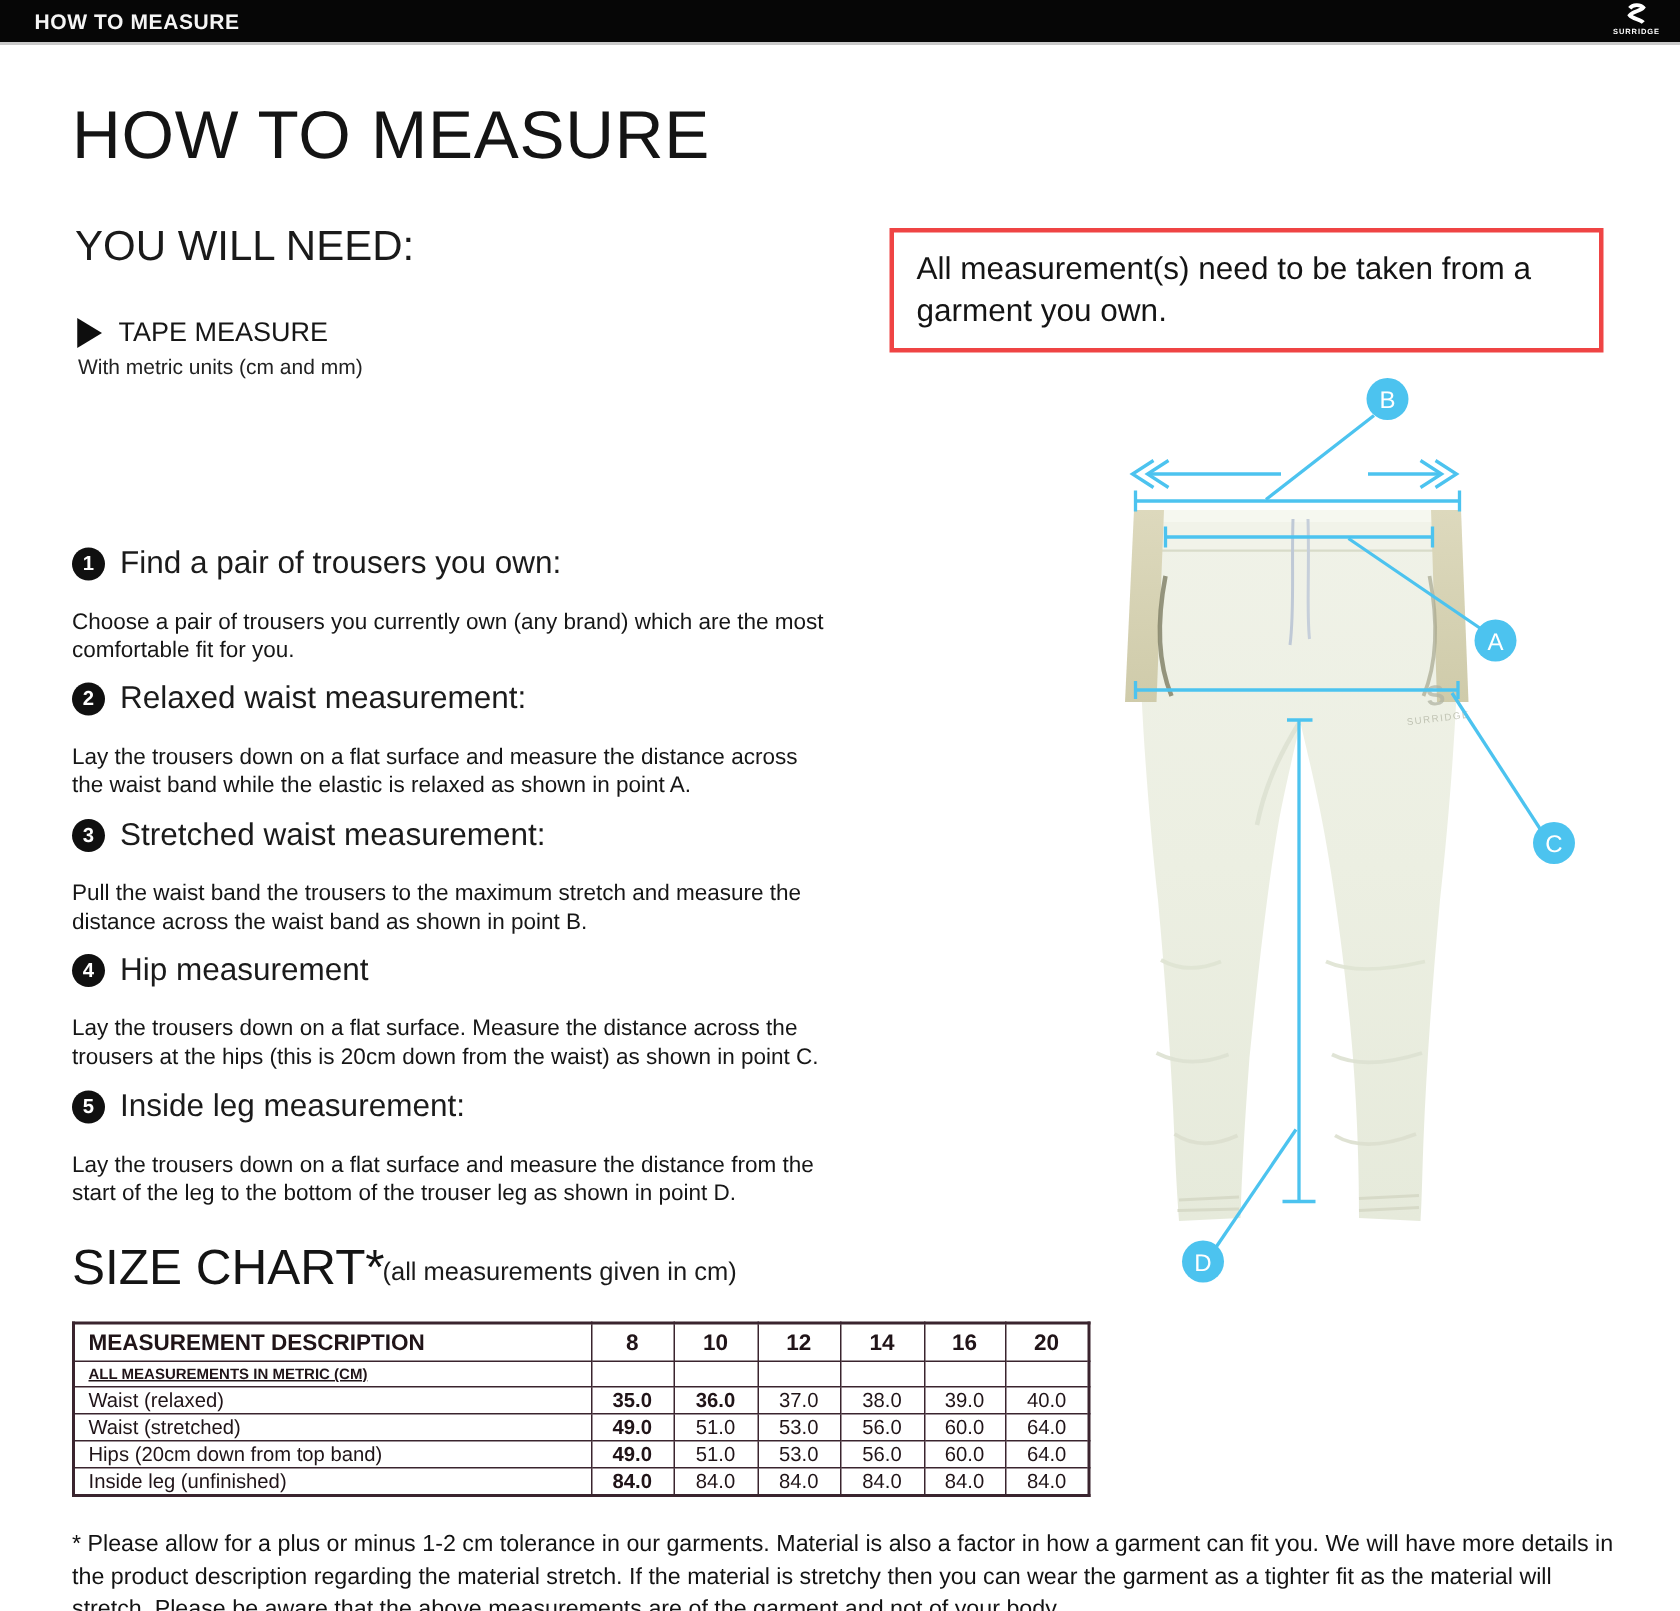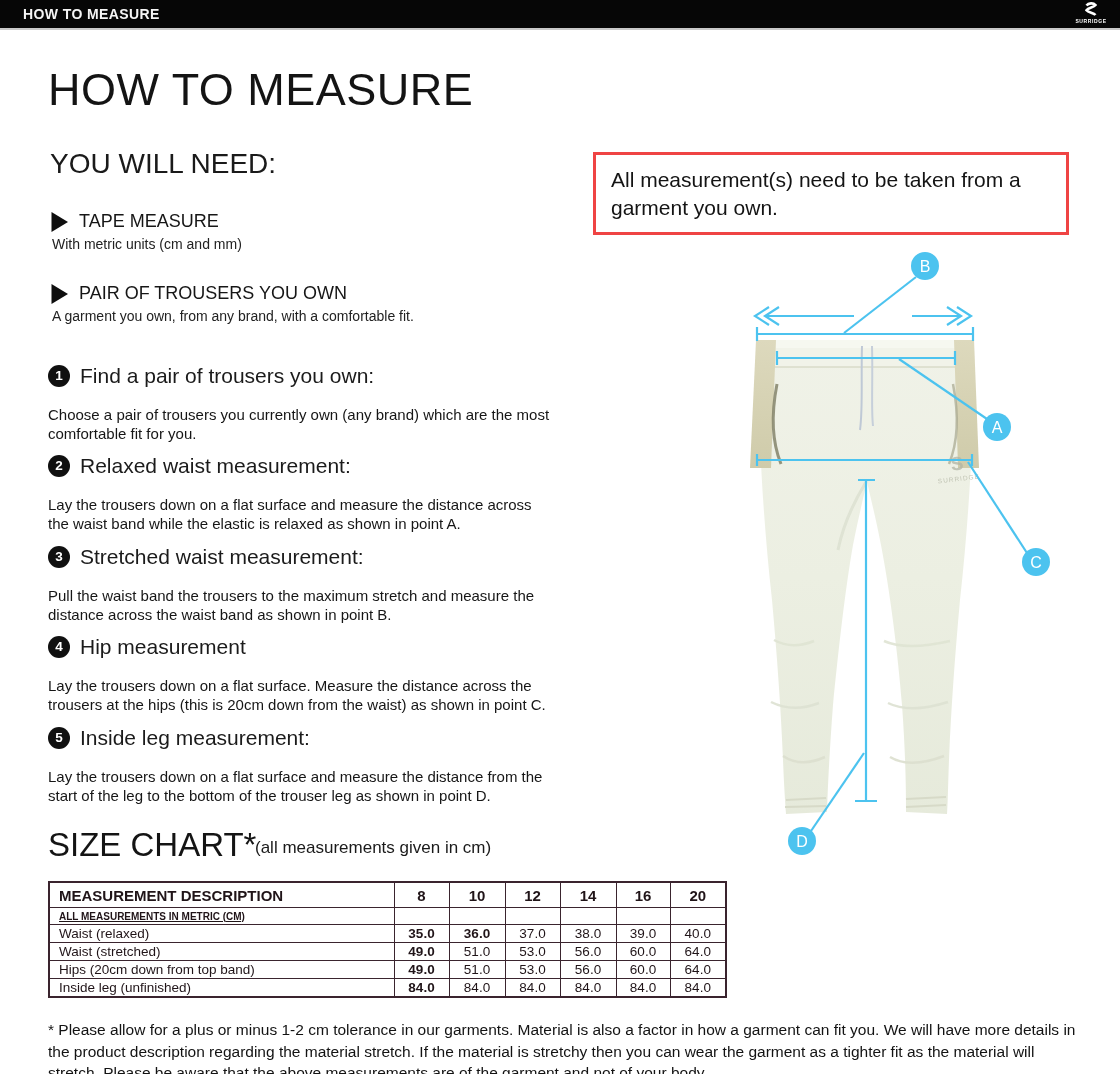--- a/index.html
+++ b/index.html
@@ -74,29 +74,20 @@
   <div class="need-item" style="top:211px;">
     <div class="row">
       <svg class="tri" viewBox="0 0 19 22">
           <polygon points="1.5,1 18,11 1.5,21" fill="#0e0e0e"></polygon>
         </svg>
       <span class="need-title">TAPE MEASURE</span>
     </div>
     <div class="need-sub">With metric units (cm and mm)</div>
   </div>
 
-  <div class="need-item" style="top:283px;">
-    <div class="row">
-      <svg class="tri" viewBox="0 0 19 22">
-          <polygon points="1.5,1 18,11 1.5,21" fill="#0e0e0e"></polygon>
-        </svg>
-      <span class="need-title">PAIR OF TROUSERS YOU OWN</span>
-    </div>
-    <div class="need-sub">A garment you own, from any brand, with a comfortable fit.</div>
-  </div>
 
   <div class="notice">All measurement(s) need to be taken from a garment you own.</div>
 
   <div class="step" style="top:364px;">
     <div class="step-head">
       <span class="badge">1</span>
       <span class="step-title">Find a pair of trousers you own:</span>
     </div>
     <div class="step-body">Choose a pair of trousers you currently own (any brand) which are the most comfortable fit for you.</div>
   </div>

